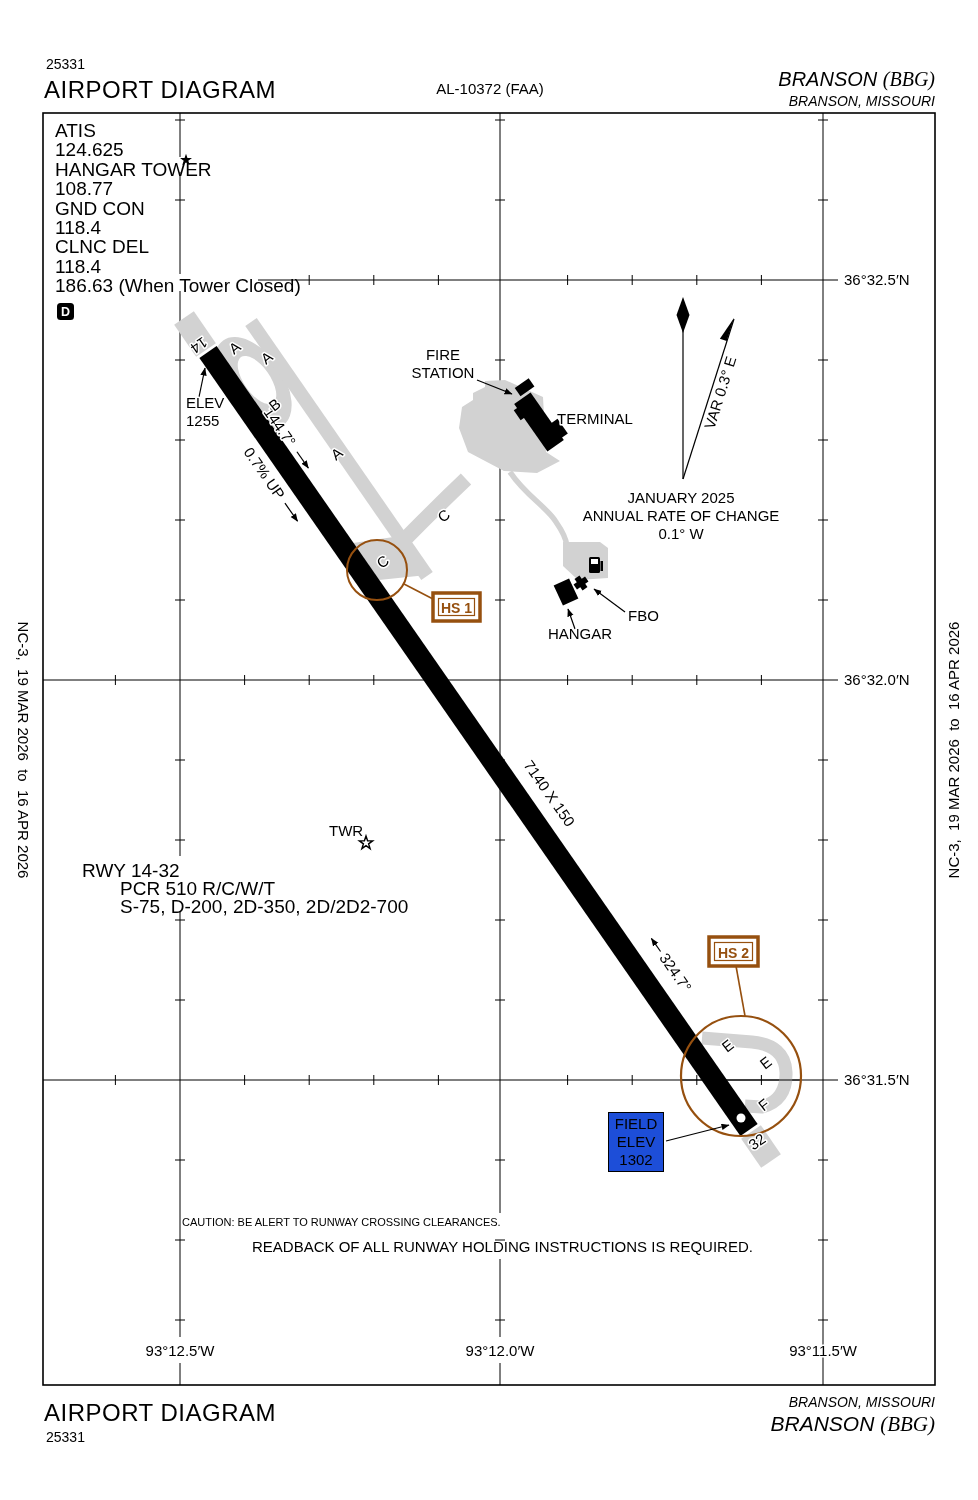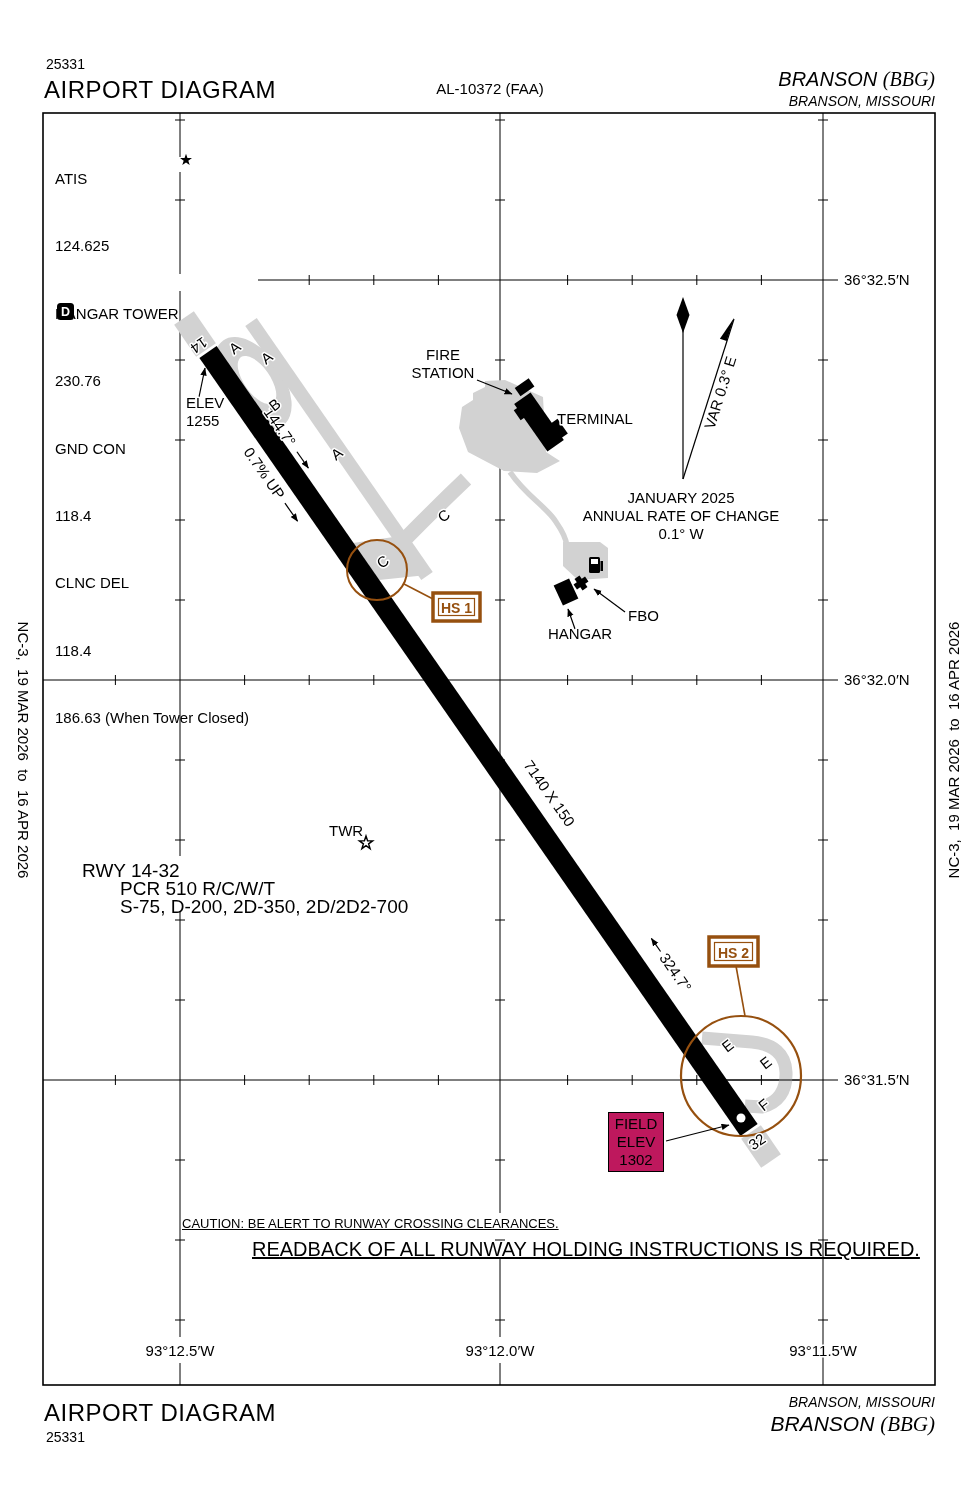--- a/index.html
+++ b/index.html
@@ -19,26 +19,26 @@
   .hstext{font-size:14px;font-weight:bold;fill:var(--hotspot);}
   .bld{fill:#000;}
   .t14{font-size:14px;}
   .t15{font-size:15px;}
   .t20{font-size:20px;}
   .t21{font-size:21px;}
   .t29{font-size:24px;letter-spacing:0.5px;}
   .right-align{text-align:right;font-style:italic;}
   .ident{font-family:"Liberation Serif", serif;}
   .pre{white-space:pre;}
-  .freq-line{font-size:15px;line-height:19.4px;white-space:pre;margin-top:48px;}
+  .freq-line{font-size:19px;line-height:19.4px;white-space:pre;}
   .rwyinfo-line{font-size:19px;line-height:18px;white-space:pre;}
-  .caution1{font-size:13px;white-space:pre;text-decoration:underline;}
-  .caution2{font-size:20px;white-space:pre;text-decoration:underline;}
+  .caution1{font-size:11px;white-space:pre;}
+  .caution2{font-size:15px;white-space:pre;}
   #field-elev-box{
-    width:54px;height:58px;border:1.5px solid #000;background:#be185d;
+    width:54px;height:58px;border:1.5px solid #000;background:#1d4ed8;
     display:flex;flex-direction:column;justify-content:center;align-items:center;
     font-size:15px;line-height:18px;text-align:center;
   }
   #d-box{
     width:17px;height:17px;background:#000;color:#fff;border-radius:3.5px;
     display:flex;align-items:center;justify-content:center;
     font-size:12.5px;font-weight:bold;
   }
   .vert-left{transform:translate(-50%,-50%) rotate(90deg);}
   .vert-right{transform:translate(-50%,-50%) rotate(-90deg);}
@@ -276,21 +276,21 @@
 <div class="abs t14" style="left:46px;top:56px">25331</div>
 <div class="abs t29" style="left:44px;top:76px">AIRPORT DIAGRAM</div>
 <div class="abs t15" style="left:380px;top:80px;width:220px;text-align:center">AL-10372 (FAA)</div>
 <div class="abs t20 right-align" style="right:43px;top:68px"><span>BRANSON</span> <span class="ident">(BBG)</span></div>
 <div class="abs t14 right-align" style="right:43px;top:93px">BRANSON, MISSOURI</div>
 
 <div class="abs" style="left:55px;top:121px">
   <div class="freq-line">ATIS</div>
   <div class="freq-line">124.625</div>
   <div class="freq-line">HANGAR TOWER</div>
-  <div class="freq-line">230.76</div>
+  <div class="freq-line">108.77</div>
   <div class="freq-line">GND CON</div>
   <div class="freq-line">118.4</div>
   <div class="freq-line">CLNC DEL</div>
   <div class="freq-line">118.4</div>
   <div class="freq-line">186.63 (When Tower Closed)</div>
 </div>
 <div id="d-box" class="abs" style="left:57px;top:303px">D</div>
 
 <div class="abs" style="left:82px;top:862px">
   <div class="rwyinfo-line">RWY 14-32</div>

